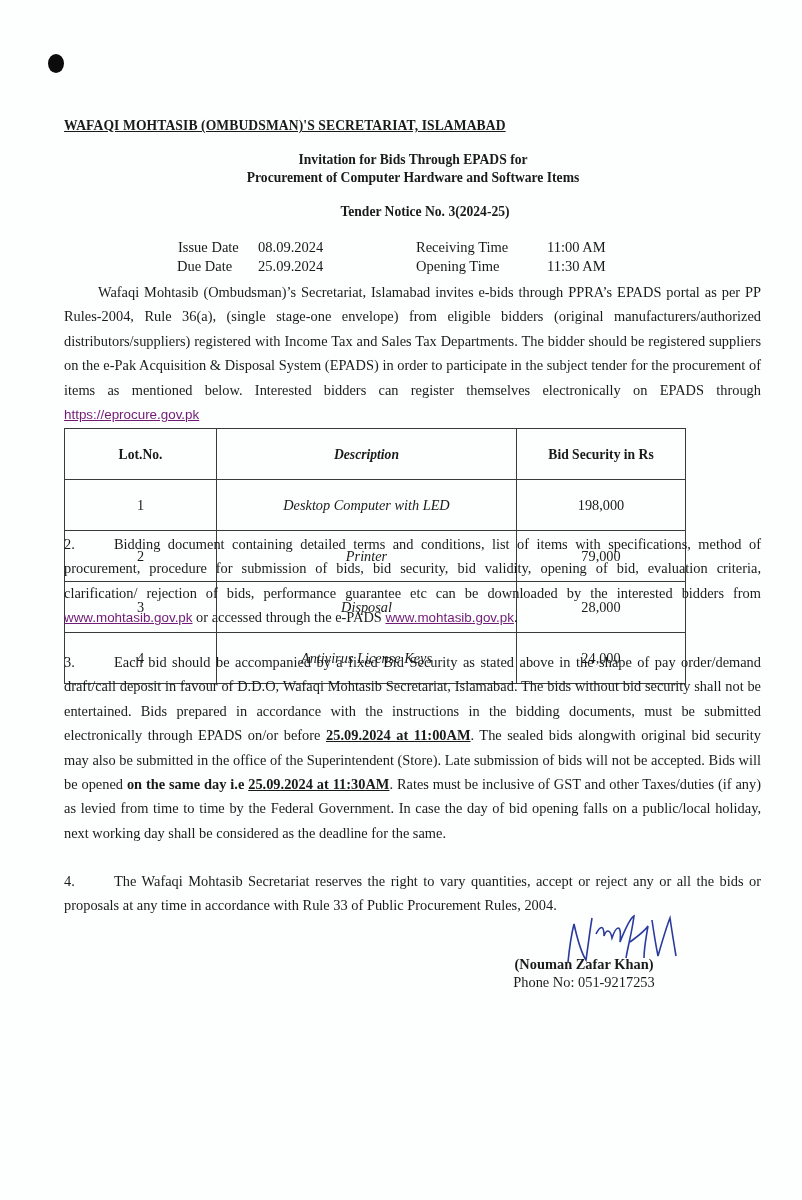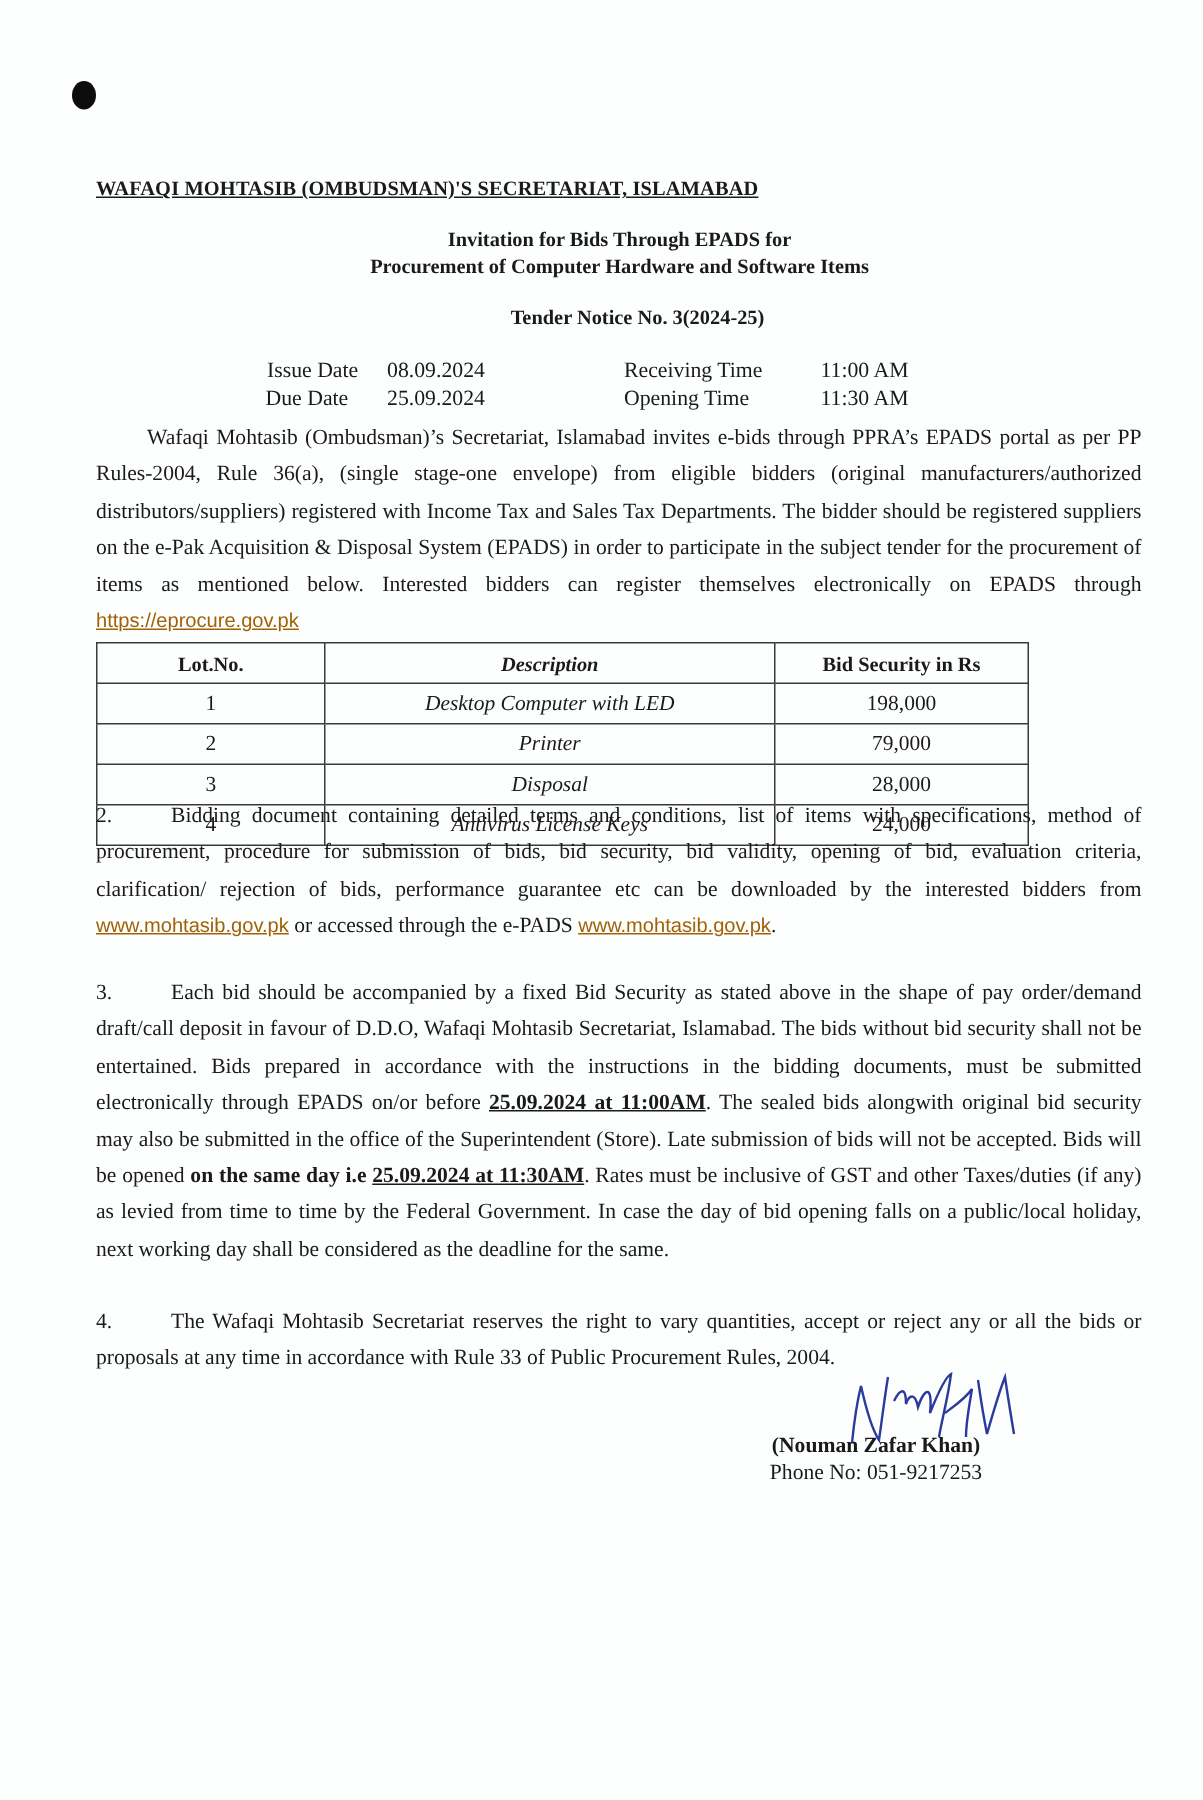--- a/index.html
+++ b/index.html
@@ -31,29 +31,29 @@
   }
   .meta-grid { position: absolute; top: 238px; left: 0; width: 100%; font-size: 14.5px; line-height: 19px; }
   .meta-item { position: absolute; white-space: nowrap; }
   .para {
     position: absolute; left: 0; width: 697px;
     font-size: 14.4px; line-height: 24.4px; text-align: justify;
     text-align-last: left;
   }
   .para .indent { display: inline-block; width: 34px; }
   .para-num { display: inline-block; width: 50px; }
-  .link { text-decoration: underline; font-family: "Liberation Sans", sans-serif; font-size: 13.4px; color: #a16207; }
+  .link { text-decoration: underline; font-family: "Liberation Sans", sans-serif; font-size: 13.4px; color: #701a75; }
   .b-u { font-weight: bold; text-decoration: underline; }
   .b { font-weight: bold; margin-top: 27px; }
   table.lots {
     position: absolute; top: 428px; left: 0; width: 622px;
     border-collapse: collapse; font-size: 14.3px;
   }
   table.lots th, table.lots td {
-    border: 1px solid #3a3a3a; padding: 4px 4px; height: 18px; line-height: 17px;
+    border: 1px solid #3a3a3a; padding: 16px 4px; height: 18px; line-height: 17px;
   }
   table.lots th { font-weight: bold; font-size: 13.6px; }
   .c-lot { width: 143px; text-align: center; }
   .c-desc { width: 291px; text-align: center; font-style: italic; }
   .c-bid { text-align: center; }
   .sig-block {
     position: absolute; left: 474px; top: 955px; width: 220px;
     text-align: center; font-size: 14.4px; line-height: 18px;
   }
   .sig-name { font-weight: bold; }

